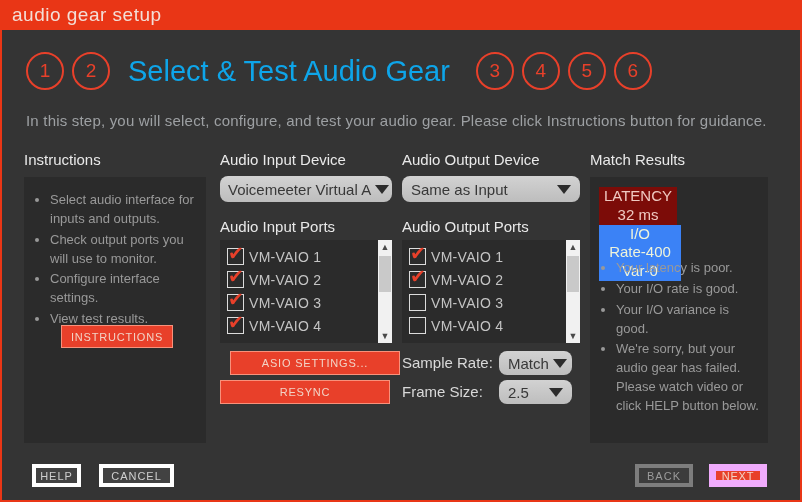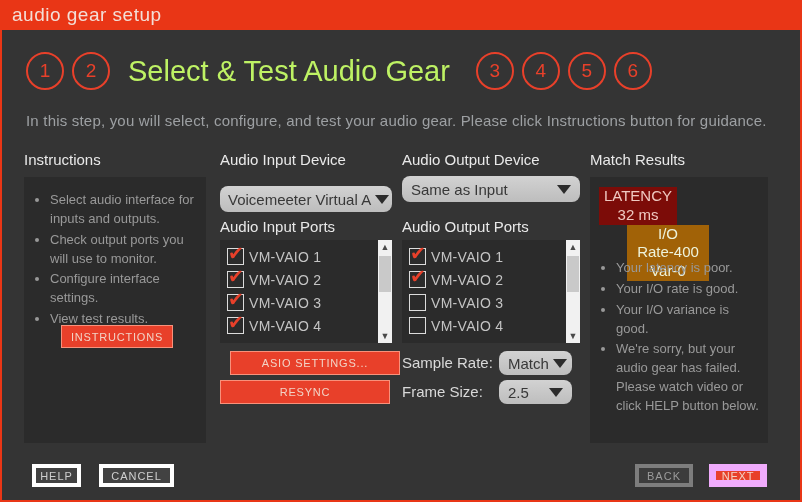--- a/index.html
+++ b/index.html
@@ -13,21 +13,21 @@
     color:#f3ded7;font-size:19px;font-weight:300;line-height:29px;padding-left:12px;
     box-sizing:border-box;letter-spacing:.5px;
   }
   
   .header{position:absolute;top:52px;left:24px;display:flex;align-items:center;}
   .step-circle{
     width:34px;height:34px;border:2px solid #e8402a;border-radius:50%;
     color:#e8402a;font-size:19px;display:flex;align-items:center;justify-content:center;
     margin-right:8px;flex:0 0 auto;
   }
-  .page-title{font-size:29px;font-weight:300;color:#bef264;margin:0 26px 0 10px;white-space:nowrap;}
+  .page-title{font-size:29px;font-weight:300;color:#0ea5e9;margin:0 26px 0 10px;white-space:nowrap;}
   .description{
     position:absolute;top:112px;left:24px;width:762px;color:#9da0a3;
     font-size:15px;font-weight:300;letter-spacing:.2px;
   }
   
   .col-label{position:absolute;top:151px;color:#e9e9e9;font-size:15px;font-weight:400;}
   
   .panel{position:absolute;background:#2b2b2b;}
   #instructions-panel{left:22px;top:177px;width:182px;height:266px;}
   .bullets{margin:14px 4px 0 8px;padding-left:18px;color:#999;font-size:13px;line-height:1.45;}
@@ -44,21 +44,21 @@
   #resync-button{position:absolute;left:218px;top:380px;width:170px;height:24px;}
   
   .dropdown{
     position:absolute;height:26px;border-radius:8px;
     background:linear-gradient(#d2d2d2,#bdbdbd);
     display:flex;align-items:center;justify-content:space-between;
     padding:0 9px;color:#383838;font-size:15px;box-sizing:border-box;cursor:pointer;
     white-space:nowrap;overflow:hidden;
   }
   .dd-arrow{width:0;height:0;border-left:7px solid transparent;border-right:7px solid transparent;border-top:9px solid #2c2c2c;flex:0 0 auto;margin-left:4px;}
-  #input-device-dropdown{left:218px;top:186px;width:172px;padding-left:8px;}
+  #input-device-dropdown{left:218px;top:176px;width:172px;padding-left:8px;}
   #output-device-dropdown{left:400px;top:176px;width:178px;}
   .small-dd{height:24px;font-size:15px;}
   #sample-rate-dropdown{left:497px;top:351px;width:73px;}
   #frame-size-dropdown{left:497px;top:380px;width:73px;}
   .inline-label{position:absolute;color:#d9d9d9;font-size:15px;font-weight:300;}
   .ports-label{position:absolute;top:218px;color:#e9e9e9;font-size:15px;}
   
   .listbox{position:absolute;top:240px;height:103px;background:#2b2b2b;box-sizing:border-box;}
   #input-ports-list{left:218px;width:172px;}
   #output-ports-list{left:400px;width:178px;}
@@ -77,21 +77,21 @@
   .scrollbar{position:absolute;right:0;top:0;bottom:0;width:14px;background:#f1f1f1;}
   .scroll-arrow{position:absolute;left:0;width:14px;height:14px;color:#4a4a4a;font-size:9px;text-align:center;line-height:14px;cursor:pointer;}
   .scroll-up{top:0;}
   .scroll-down{bottom:0;}
   .scroll-thumb{position:absolute;left:1px;top:16px;width:12px;height:36px;background:#c9c9c9;cursor:pointer;}
   
   #test-results-panel{left:588px;top:177px;width:178px;height:266px;}
   .result-blocks{display:flex;margin:10px 9px 0 9px;height:58px;flex-direction:column;}
   .result-block{display:flex;flex-direction:column;align-items:center;justify-content:center;font-size:15px;line-height:1.25;}
   #latency-block{width:78px;background:#7c0c08;color:#efc9c1;}
-  #io-block{width:82px;background:#a16207;color:#eef3db;margin-left:28px;}
+  #io-block{width:82px;background:#3b82f6;color:#eef3db;}
   
   .gray-btn{
     position:absolute;height:23px;background:#424242;border:4px solid #ffffff;color:#cfcfcf;
     font-size:11px;letter-spacing:1px;display:flex;align-items:center;justify-content:center;
     box-sizing:border-box;cursor:pointer;font-family:inherit;
   }
   #help-button{left:30px;top:464px;width:49px;}
   #cancel-button{left:97px;top:464px;width:75px;}
   #back-button{left:633px;top:464px;width:58px;background:#3c3c3c;border-color:#7d7d7d;color:#9b9b9b;}
   #next-button{position:absolute;left:707px;top:464px;width:58px;height:23px;border:7px solid #f0abfc;}

